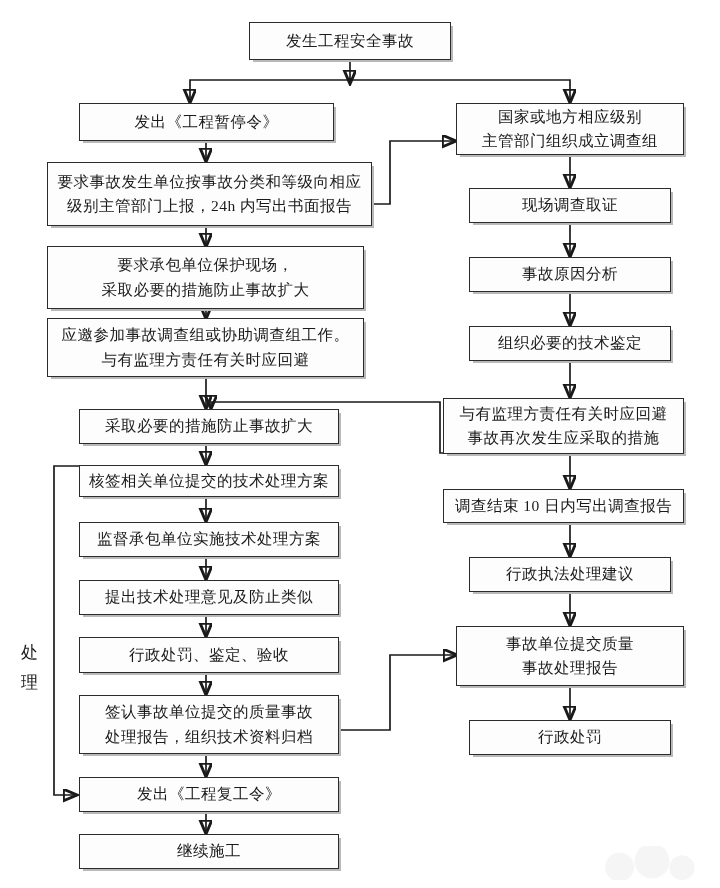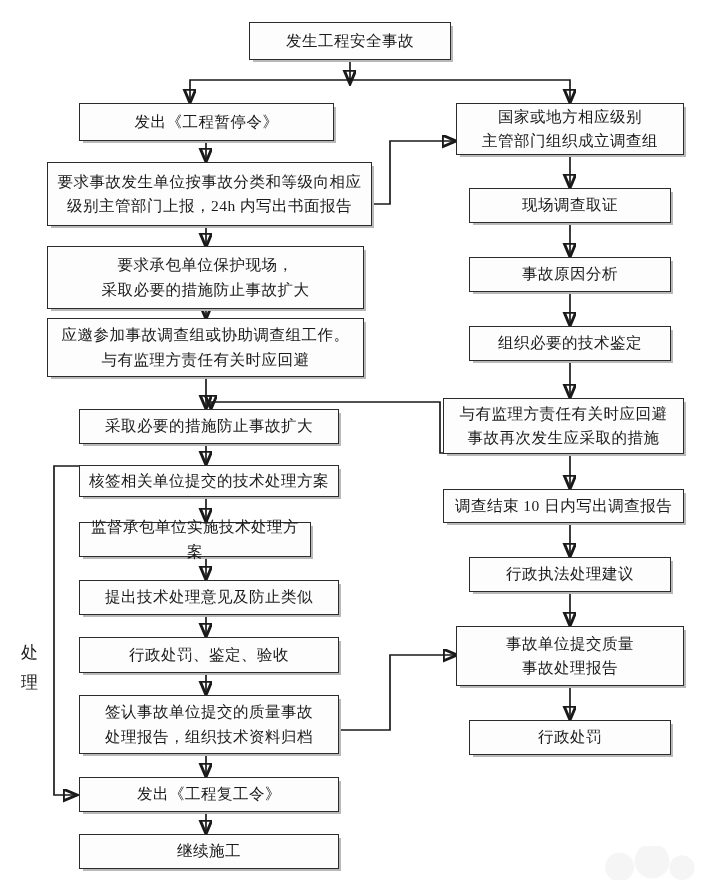--- a/index.html
+++ b/index.html
@@ -145,21 +145,21 @@
   </div>
 
   <div class="node" style="left:79px; top:409px; width:260px; height:35px;">
     <span class="txt">采取必要的措施防止事故扩大</span>
   </div>
 
   <div class="node" style="left:79px; top:465px; width:260px; height:32px;">
     <span class="txt">核签相关单位提交的技术处理方案</span>
   </div>
 
-  <div class="node" style="left:79px; top:522px; width:232px; height:35px;">
+  <div class="node" style="left:79px; top:522px; width:260px; height:35px;">
     <span class="txt">监督承包单位实施技术处理方案</span>
   </div>
 
   <div class="node" style="left:79px; top:580px; width:260px; height:35px;">
     <span class="txt">提出技术处理意见及防止类似</span>
   </div>
 
   <div class="node" style="left:79px; top:637px; width:260px; height:36px;">
     <span class="txt">行政处罚、鉴定、验收</span>
   </div>

